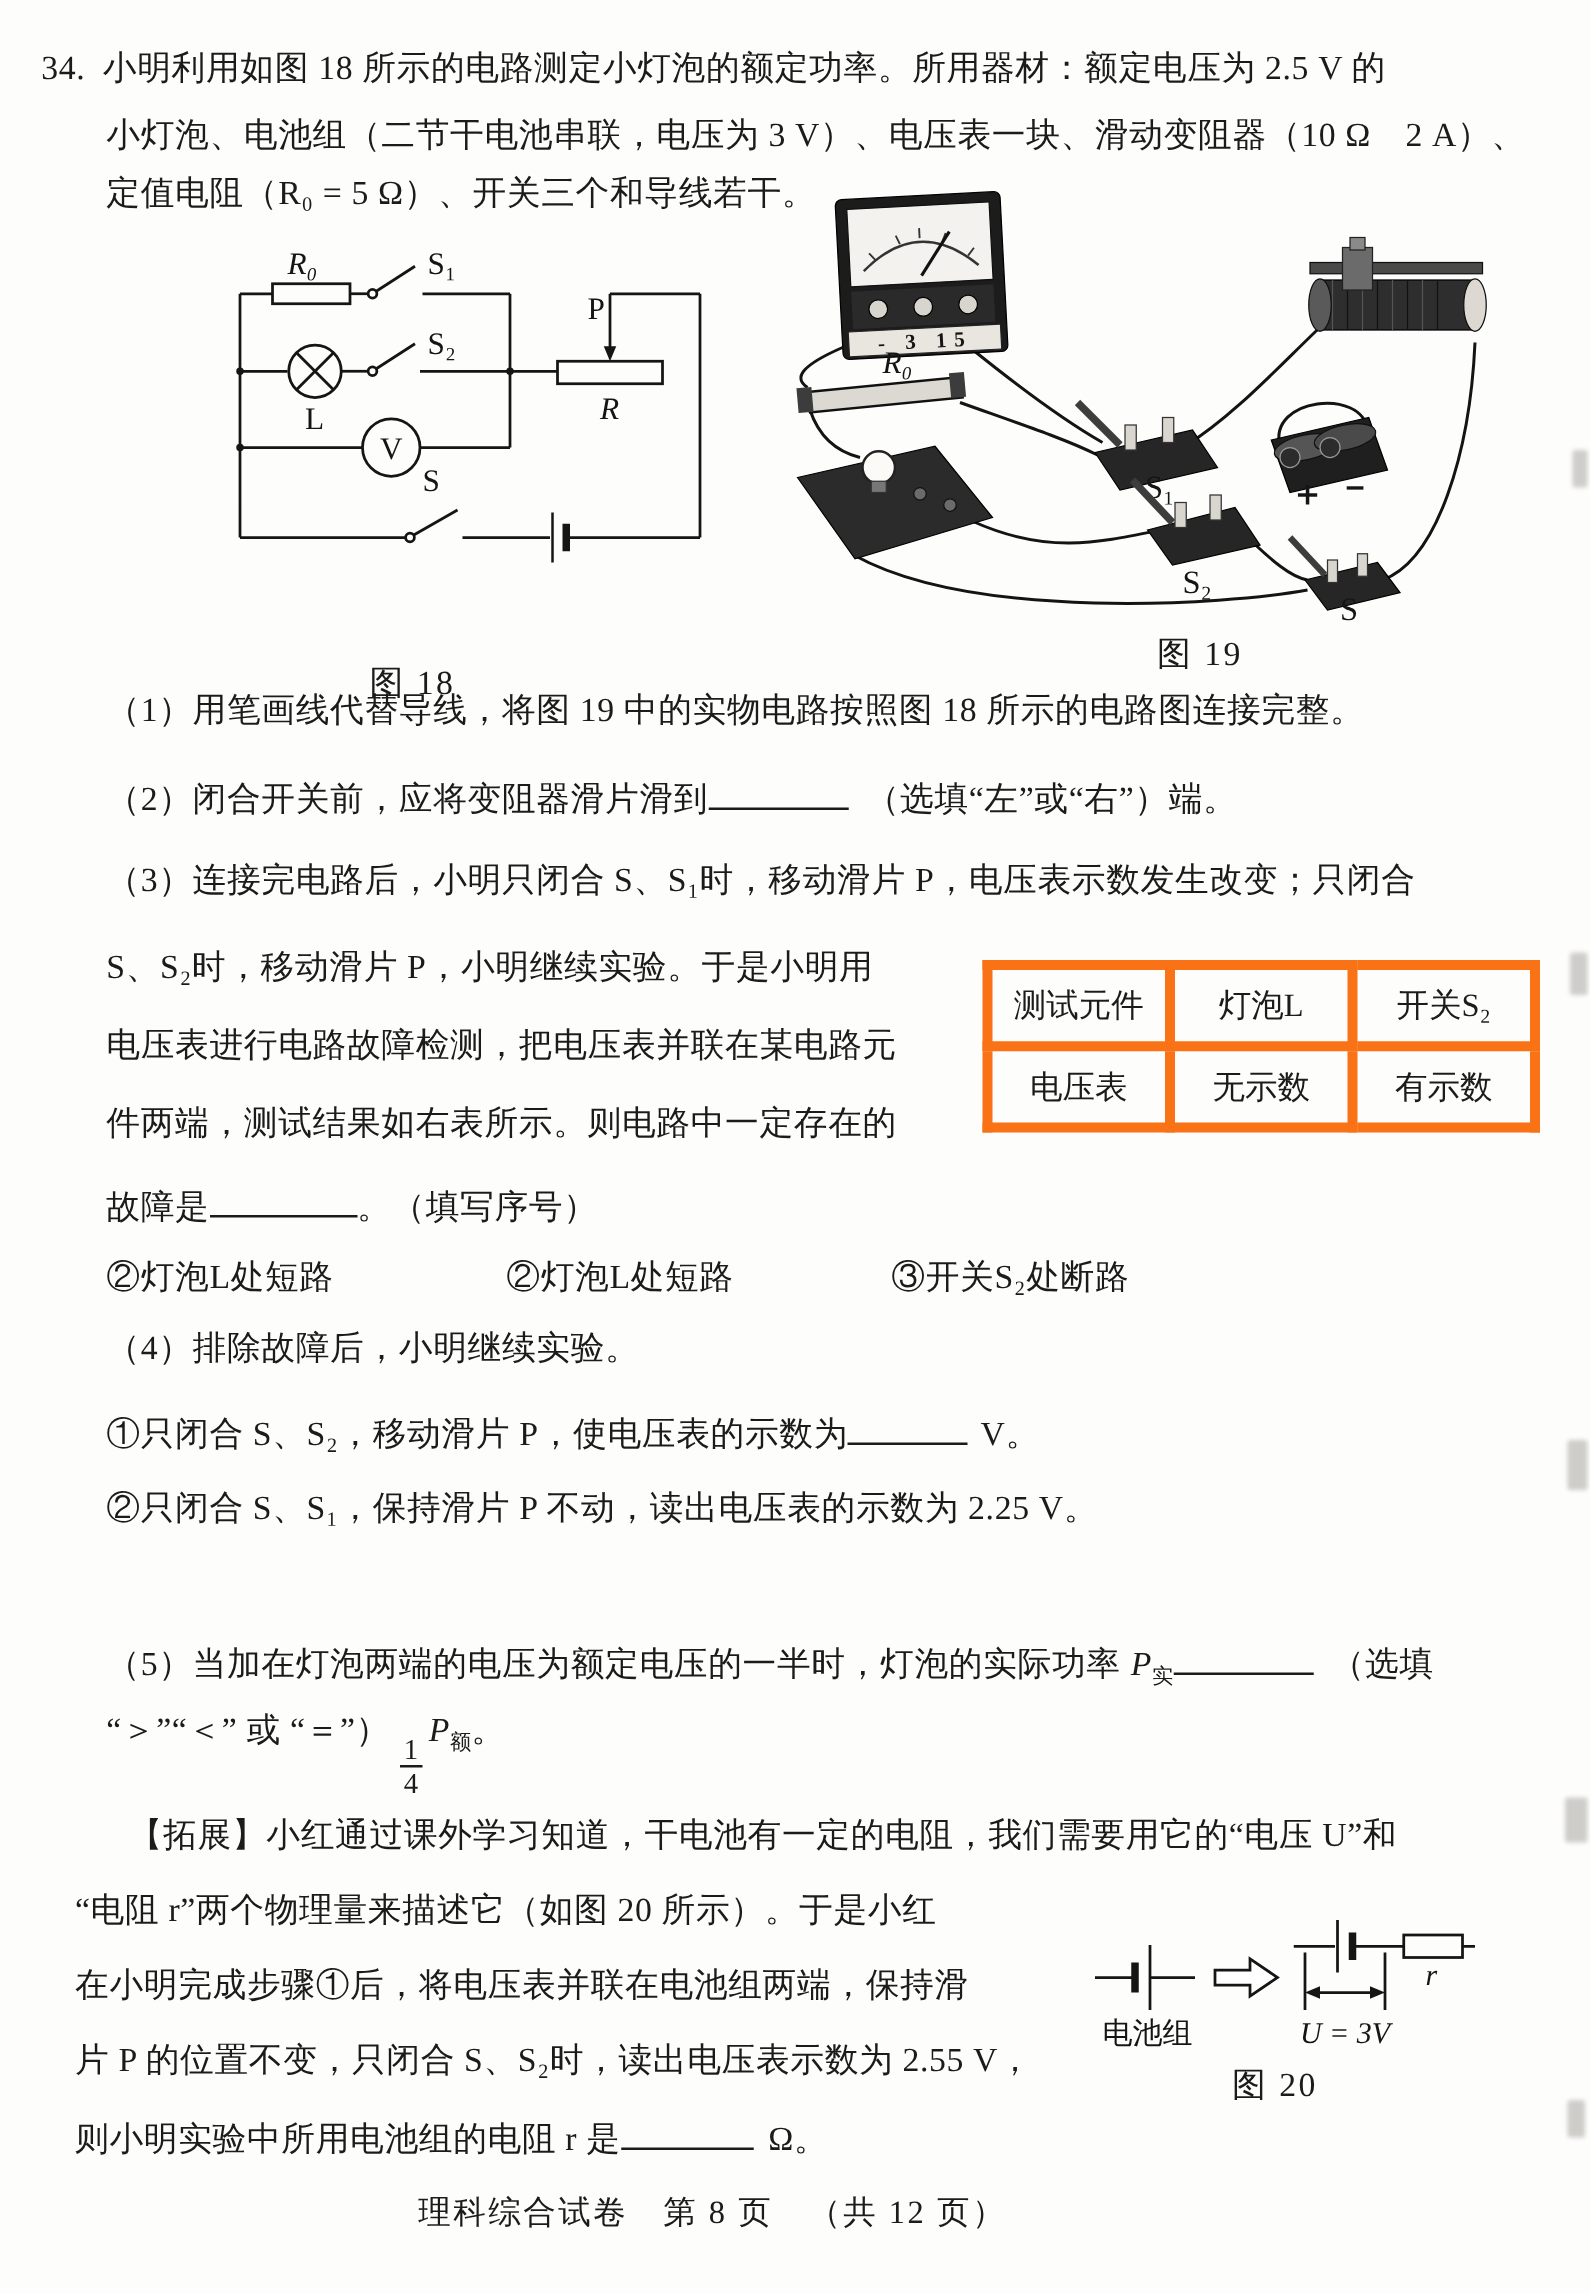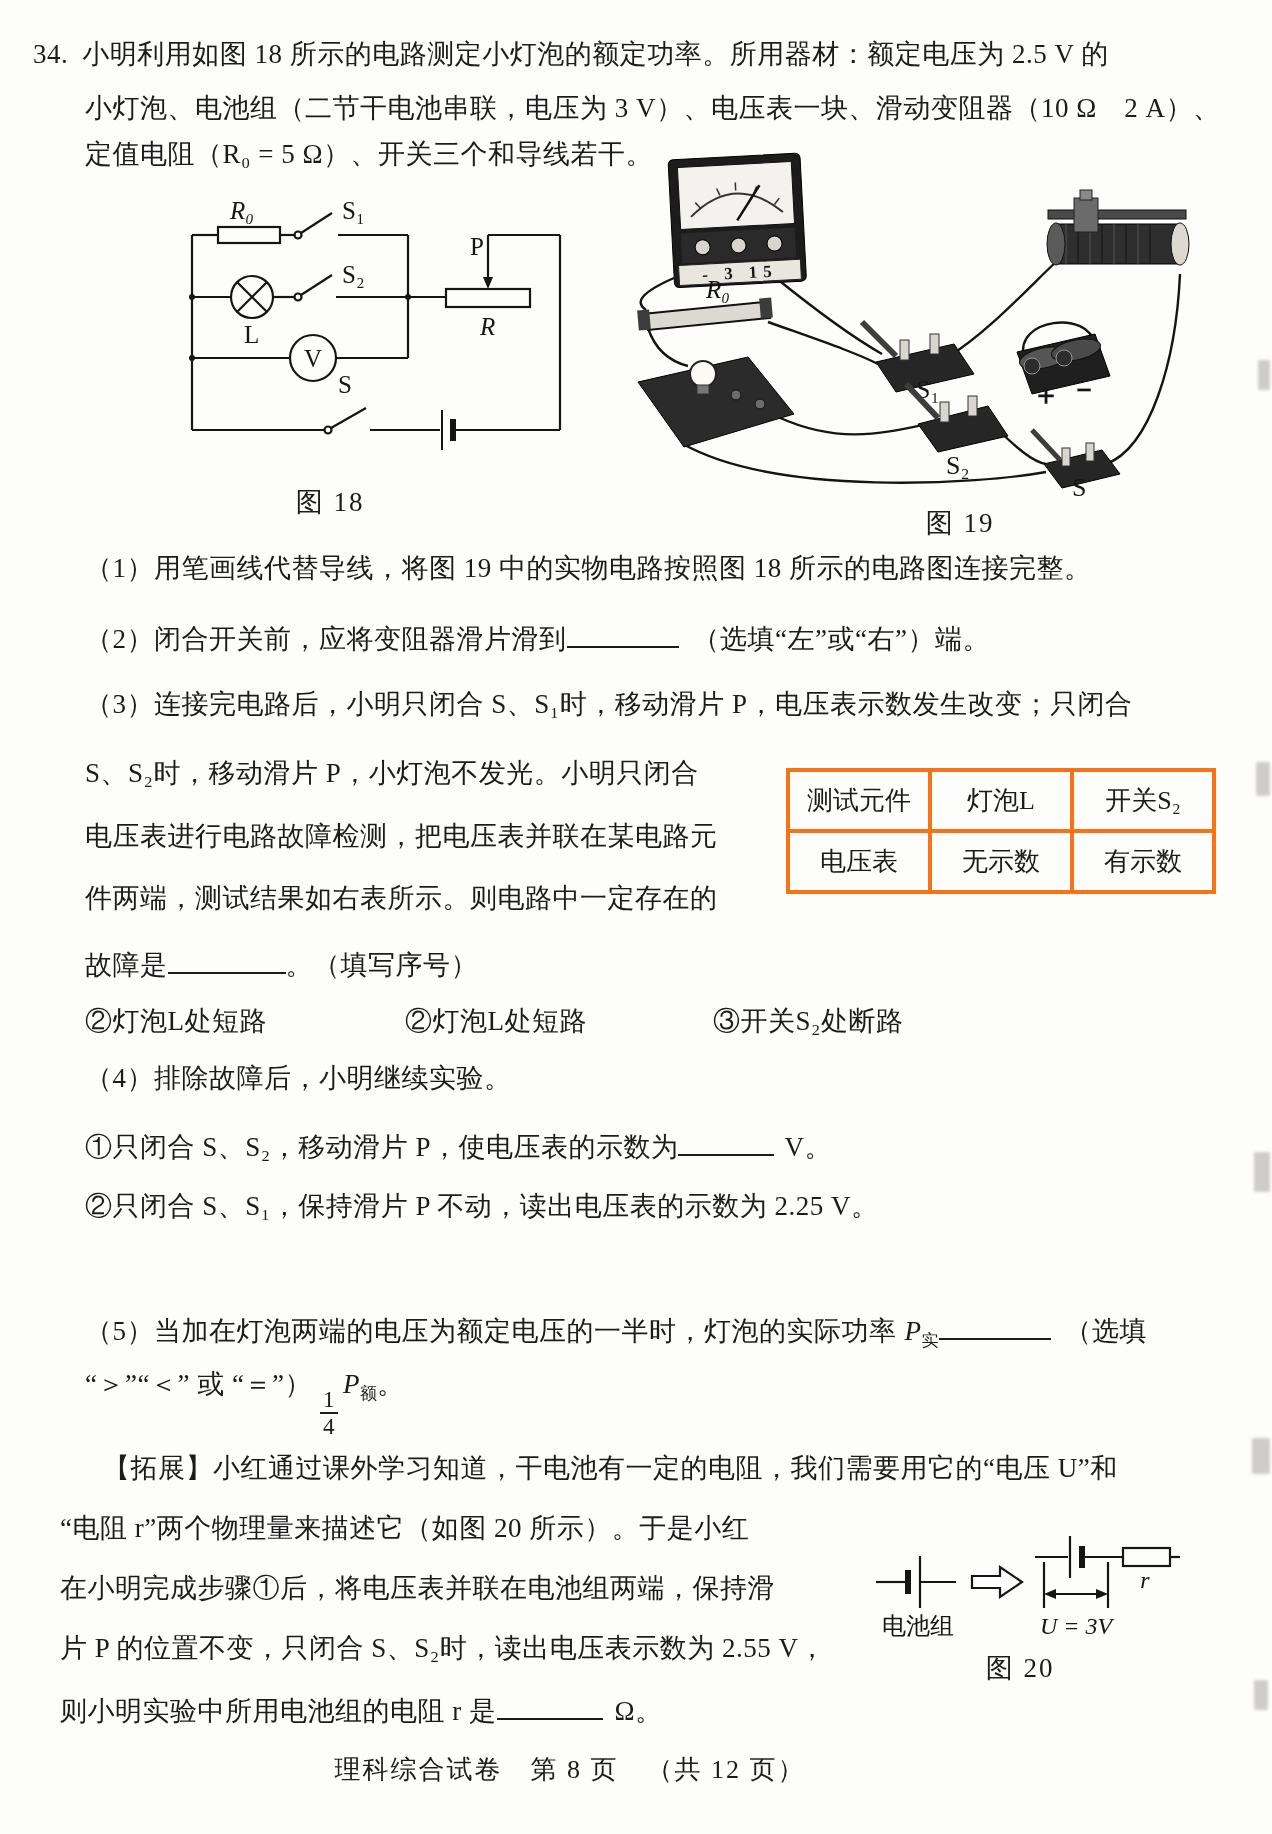--- a/index.html
+++ b/index.html
@@ -10,21 +10,21 @@
   .line{position:absolute;font-size:27px;line-height:1.25;letter-spacing:.5px;white-space:nowrap;}
   .qnum{display:inline-block;margin-right:14px;}
   .u{display:inline-block;border-bottom:2px solid #1b1b1b;height:1.05em;vertical-align:baseline;}
   .sb{font-size:17px;vertical-align:-6px;letter-spacing:0;}
   .it{font-style:italic;}
   .frac{display:inline-flex;flex-direction:column;align-items:center;font-size:23px;line-height:1.1;vertical-align:-14px;margin:0 5px 0 8px;}
   .frac .den{border-top:2px solid #1b1b1b;padding:0 3px;}
   .caption{position:absolute;font-size:27px;text-align:center;letter-spacing:2px;}
   table.fault{position:absolute;left:786px;top:768px;border-collapse:collapse;}
   table.fault td{
-    width:138px;height:57px;border:4px solid #f97316;text-align:center;
+    width:138px;height:57px;border:8px solid #f97316;text-align:center;
     font-size:26px;font-family:"Liberation Serif","DejaVu Serif",serif;padding:0;
   }
   .artifact{position:absolute;background:#a9a6a0;opacity:.55;filter:blur(1.5px);border-radius:2px;}
   svg text{font-family:"Liberation Serif","DejaVu Serif",serif;fill:#151515;}
   .footer{position:absolute;left:0;top:1752px;width:1140px;text-align:center;font-size:26px;letter-spacing:2px;}
 </style>
 </head>
 <body>
 
 <div id="paper">
@@ -73,21 +73,21 @@
     <circle cx="228" cy="102" r="3" fill="#151515"></circle>
     <text x="62" y="24" font-size="25" font-style="italic" text-anchor="middle">R₀</text>
     <text x="162" y="24" font-size="25">S₁</text>
     <text x="162" y="88" font-size="25">S₂</text>
     <text x="64" y="148" font-size="25">L</text>
     <text x="133" y="172" font-size="25" text-anchor="middle">V</text>
     <text x="290" y="60" font-size="25">P</text>
     <text x="300" y="140" font-size="25" font-style="italic">R</text>
     <text x="158" y="198" font-size="25">S</text>
   </svg>
-  <div class="caption" style="left:250px;top:484px;width:160px;">图 18</div>
+  <div class="caption" style="left:250px;top:528px;width:160px;">图 18</div>
 
   <svg style="position:absolute;left:628px;top:152px;" width="572" height="345" viewBox="0 0 572 345">
 
     <g stroke="#141414" stroke-width="2.4" fill="none">
       <path d="M 46,126 C 14,140 6,150 18,158"></path>
       <path d="M 20,176 C 28,200 44,210 60,214"></path>
       <path d="M 150,265 C 210,292 252,282 300,272"></path>
       <path d="M 148,126 C 190,160 226,186 254,202"></path>
       <path d="M 320,205 C 360,180 396,140 432,106"></path>
       <path d="M 396,205 C 386,166 462,158 466,192"></path>
@@ -181,21 +181,21 @@
       <rect x="452" y="38" width="12" height="10" fill="#8a8a8a" stroke="#222"></rect>
     </g>
   </svg>
   <div class="caption" style="left:880px;top:505px;width:160px;">图 19</div>
 
   <div class="line" style="left:85px;top:552px;">（1）用笔画线代替导线，将图 19 中的实物电路按照图 18 所示的电路图连接完整。</div>
 
   <div class="line" style="left:85px;top:618px;"><span>（2）闭合开关前，应将变阻器滑片滑到</span><span class="u" style="width:112px;"></span><span style="margin-left:14px;">（选填“左”或“右”）端。</span></div>
 
   <div class="line" style="left:85px;top:688px;">（3）连接完电路后，小明只闭合 S、S₁时，移动滑片 P，电压表示数发生改变；只闭合</div>
-  <div class="line" style="left:85px;top:757px;">S、S₂时，移动滑片 P，小灯泡不发光。小明只闭合</div>
+  <div class="line" style="left:85px;top:757px;">S、S₂时，移动滑片 P，小明继续实验。于是小明用</div>
   <div class="line" style="left:85px;top:820px;">电压表进行电路故障检测，把电压表并联在某电路元</div>
   <div class="line" style="left:85px;top:882px;">件两端，测试结果如右表所示。则电路中一定存在的</div>
   <div class="line" style="left:85px;top:944px;"><span>故障是</span><span class="u" style="width:118px;"></span><span>。（填写序号）</span></div>
 
   <table class="fault">
     <tbody>
         <tr>
       <td>测试元件</td>
       <td>灯泡L</td>
       <td>开关S₂</td>

